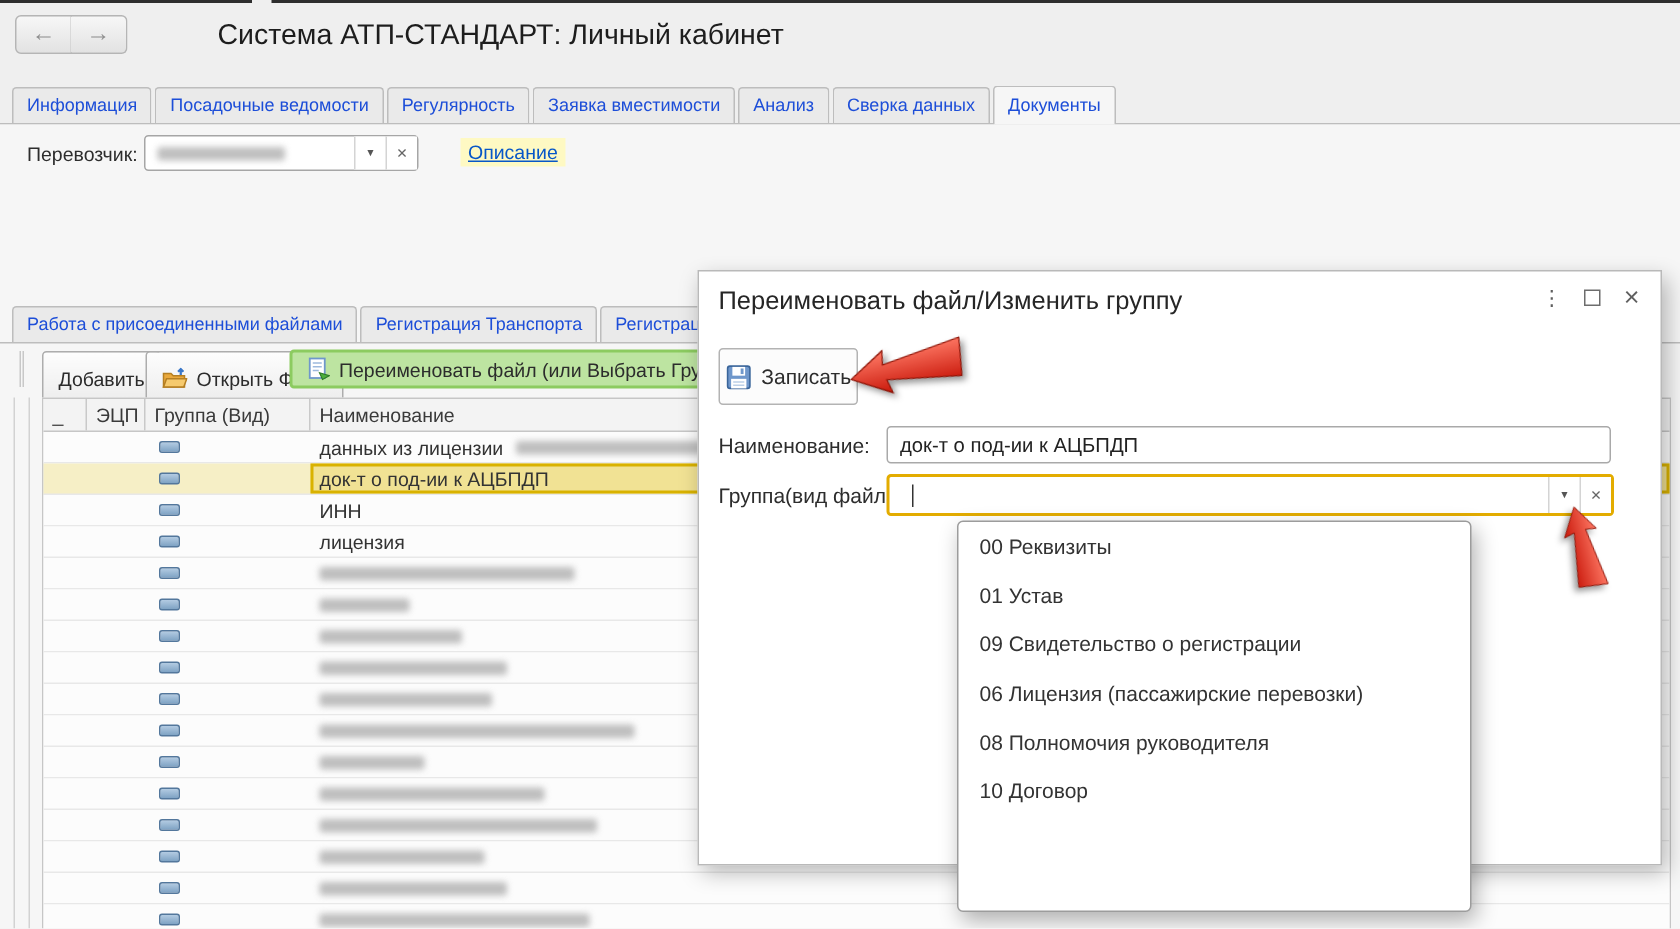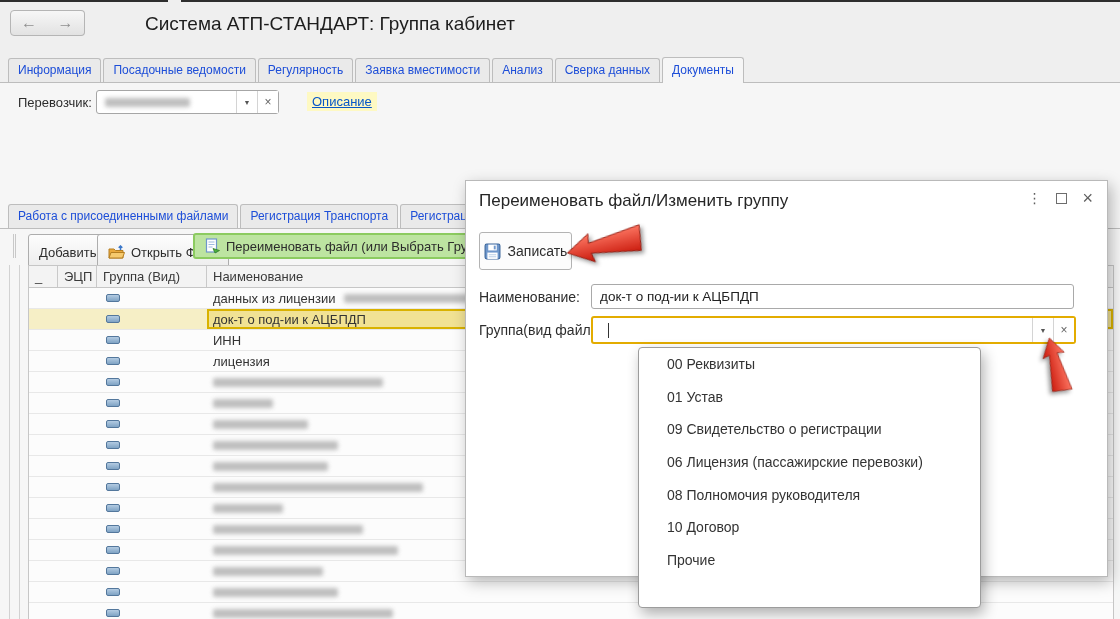--- a/index.html
+++ b/index.html
@@ -86,37 +86,37 @@
               border-radius:3px; display:flex; align-items:center; justify-content:center; gap:7px; font-size:14px; color:#2d2d2d; }
   .fld-lbl { position:absolute; left:13px; font-size:14px; color:#2d2d2d; }
   .lbl1 { top:108px; } .lbl2 { top:141px; }
   .txt-input { position:absolute; left:125px; top:103px; width:483px; height:25px; border:1px solid #a9a9a9; border-radius:3px;
                background:#fff; font-size:13.5px; color:#222; display:flex; align-items:center; padding-left:8px; }
   .grp-combo { position:absolute; left:125px; top:135px; width:485px; height:28px; border:2px solid #e3ac00; border-radius:3px; }
   .caret { width:1px; height:15px; background:#333; margin-left:7px; }
   
   .dropdown { position:absolute; left:172px; top:166px; width:343px; height:261px; background:#fff; border:1px solid #9c9c9c;
               border-radius:4px; box-shadow:3px 6px 14px rgba(0,0,0,.3); z-index:6; overflow:hidden; }
-  .dd-item { height:32.6px; display:flex; align-items:center; padding-left:28px; font-size:14px; color:#333; cursor:pointer; }
+  .dd-item { height:32.6px; display:flex; align-items:center; padding-left:14px; font-size:14px; color:#333; cursor:pointer; }
 
   
   .arrow { position:absolute; z-index:7; filter:drop-shadow(2px 3px 2px rgba(0,0,0,.4)); }
   .arrow1 { left:565px; top:228px; width:80px; height:34px; transform:rotate(-12deg); }
   .arrow2 { left:1027px; top:352px; width:58px; height:26px; transform:rotate(76deg); }
 </style>
 </head>
 <body>
 
 <div class="screen">
   <div class="strip s1"></div>
   <div class="strip s2"></div>
 
   <div class="nav-btn back"><span>←</span></div>
   <div class="nav-btn fwd"><span>→</span></div>
-  <div class="app-title">Система АТП-СТАНДАРТ: Группа кабинет</div>
+  <div class="app-title">Система АТП-СТАНДАРТ: Личный кабинет</div>
 
   <div class="tabbar main" id="main-tabs">
       <div class="tab">Информация</div>
       <div class="tab">Посадочные ведомости</div>
       <div class="tab">Регулярность</div>
       <div class="tab">Заявка вместимости</div>
       <div class="tab">Анализ</div>
       <div class="tab">Сверка данных</div>
       <div class="tab active">Документы</div>
     </div>
@@ -382,21 +382,20 @@
       <span class="combo-btn">×</span>
     </div>
 
     <div class="dropdown" id="dd-list">
         <div class="dd-item">00 Реквизиты</div>
         <div class="dd-item">01 Устав</div>
         <div class="dd-item">09 Свидетельство о регистрации</div>
         <div class="dd-item">06 Лицензия (пассажирские перевозки)</div>
         <div class="dd-item">08 Полномочия руководителя</div>
         <div class="dd-item">10 Договор</div>
-        <div class="dd-item">Прочие</div>
       </div>
   </div>
 
   <svg class="arrow arrow1" viewBox="0 0 100 40" preserveAspectRatio="none">
     <defs>
         <linearGradient id="ag1" x1="0" y1="0" x2="0" y2="1">
       <stop offset="0" stop-color="#ff7a66"></stop>
           <stop offset="1" stop-color="#c8170a"></stop>
     </linearGradient>
       </defs>

